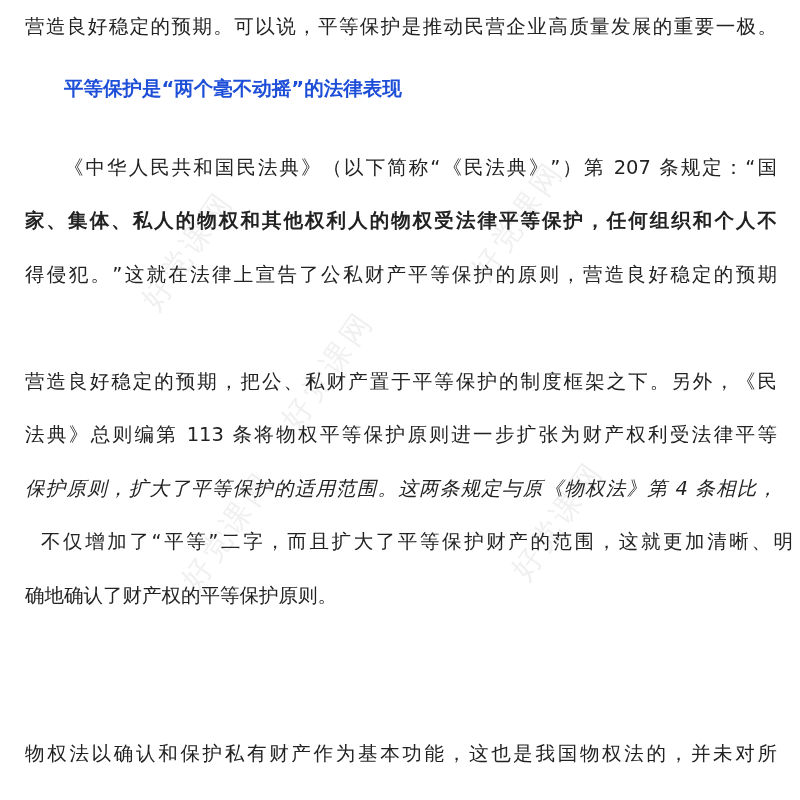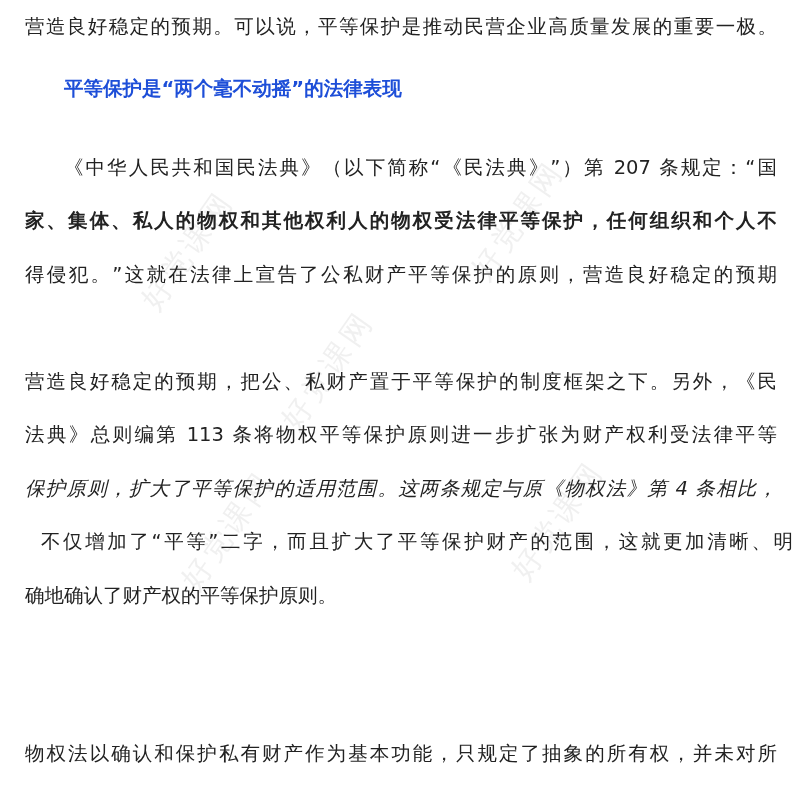--- a/index.html
+++ b/index.html
@@ -76,15 +76,15 @@
 
   <div class="line indent justify" style="top:155px;">《中华人民共和国民法典》（以下简称“《民法典》”）第 207 条规定：“国</div>
   <div class="line justify" style="top:208px;font-weight:bold;">家、集体、私人的物权和其他权利人的物权受法律平等保护，任何组织和个人不</div>
   <div class="line justify" style="top:262px;">得侵犯。”这就在法律上宣告了公私财产平等保护的原则，营造良好稳定的预期</div>
   <div class="line justify" style="top:369px;">营造良好稳定的预期，把公、私财产置于平等保护的制度框架之下。另外，《民</div>
   <div class="line justify" style="top:422px;">法典》总则编第 113 条将物权平等保护原则进一步扩张为财产权利受法律平等</div>
   <div class="line justify" style="top:476px;font-style:italic;">保护原则，扩大了平等保护的适用范围。这两条规定与原《物权法》第 4 条相比，</div>
   <div class="line justify" style="top:529px;margin-left:16px;">不仅增加了“平等”二字，而且扩大了平等保护财产的范围，这就更加清晰、明</div>
   <div class="line" style="top:583px;">确地确认了财产权的平等保护原则。</div>
 
-  <div class="line justify" style="top:741px;">物权法以确认和保护私有财产作为基本功能，只规定了抽象的所有权，并未对所</div>
+  <div class="line justify" style="top:741px;">物权法以确认和保护私有财产作为基本功能，这也是我国物权法的，并未对所</div>
 
 </div>
 
 </body></html>

